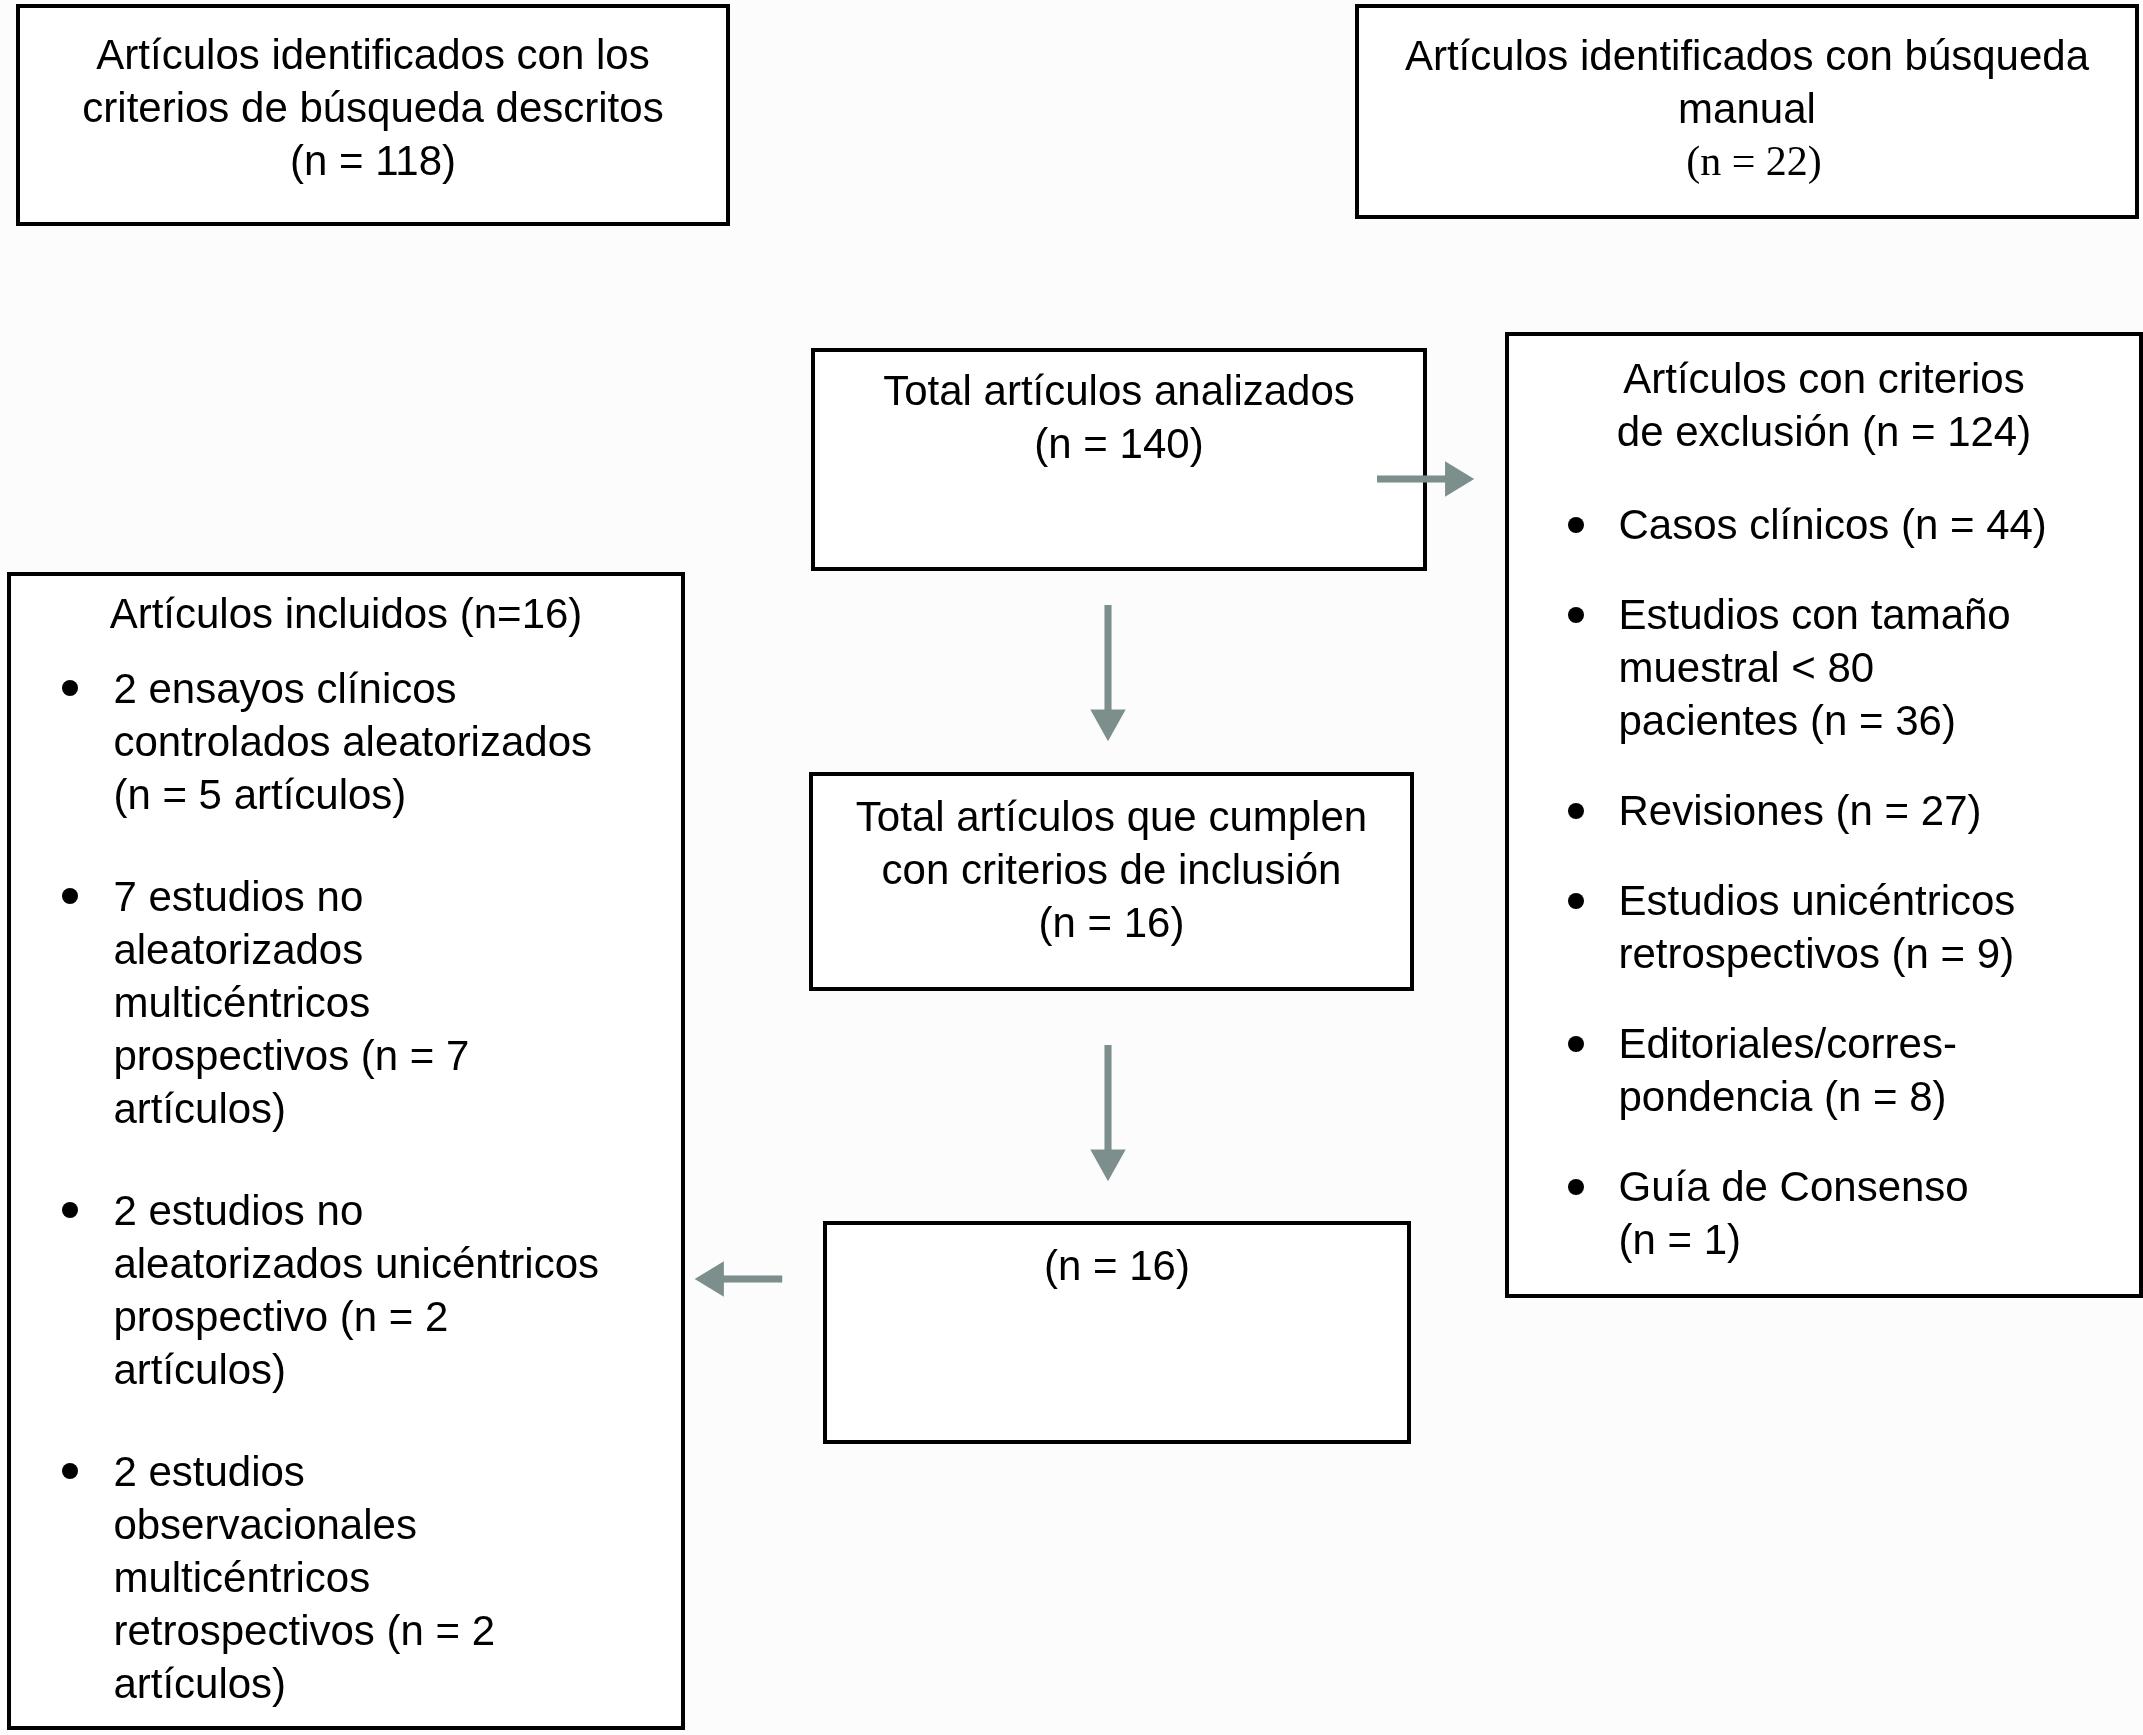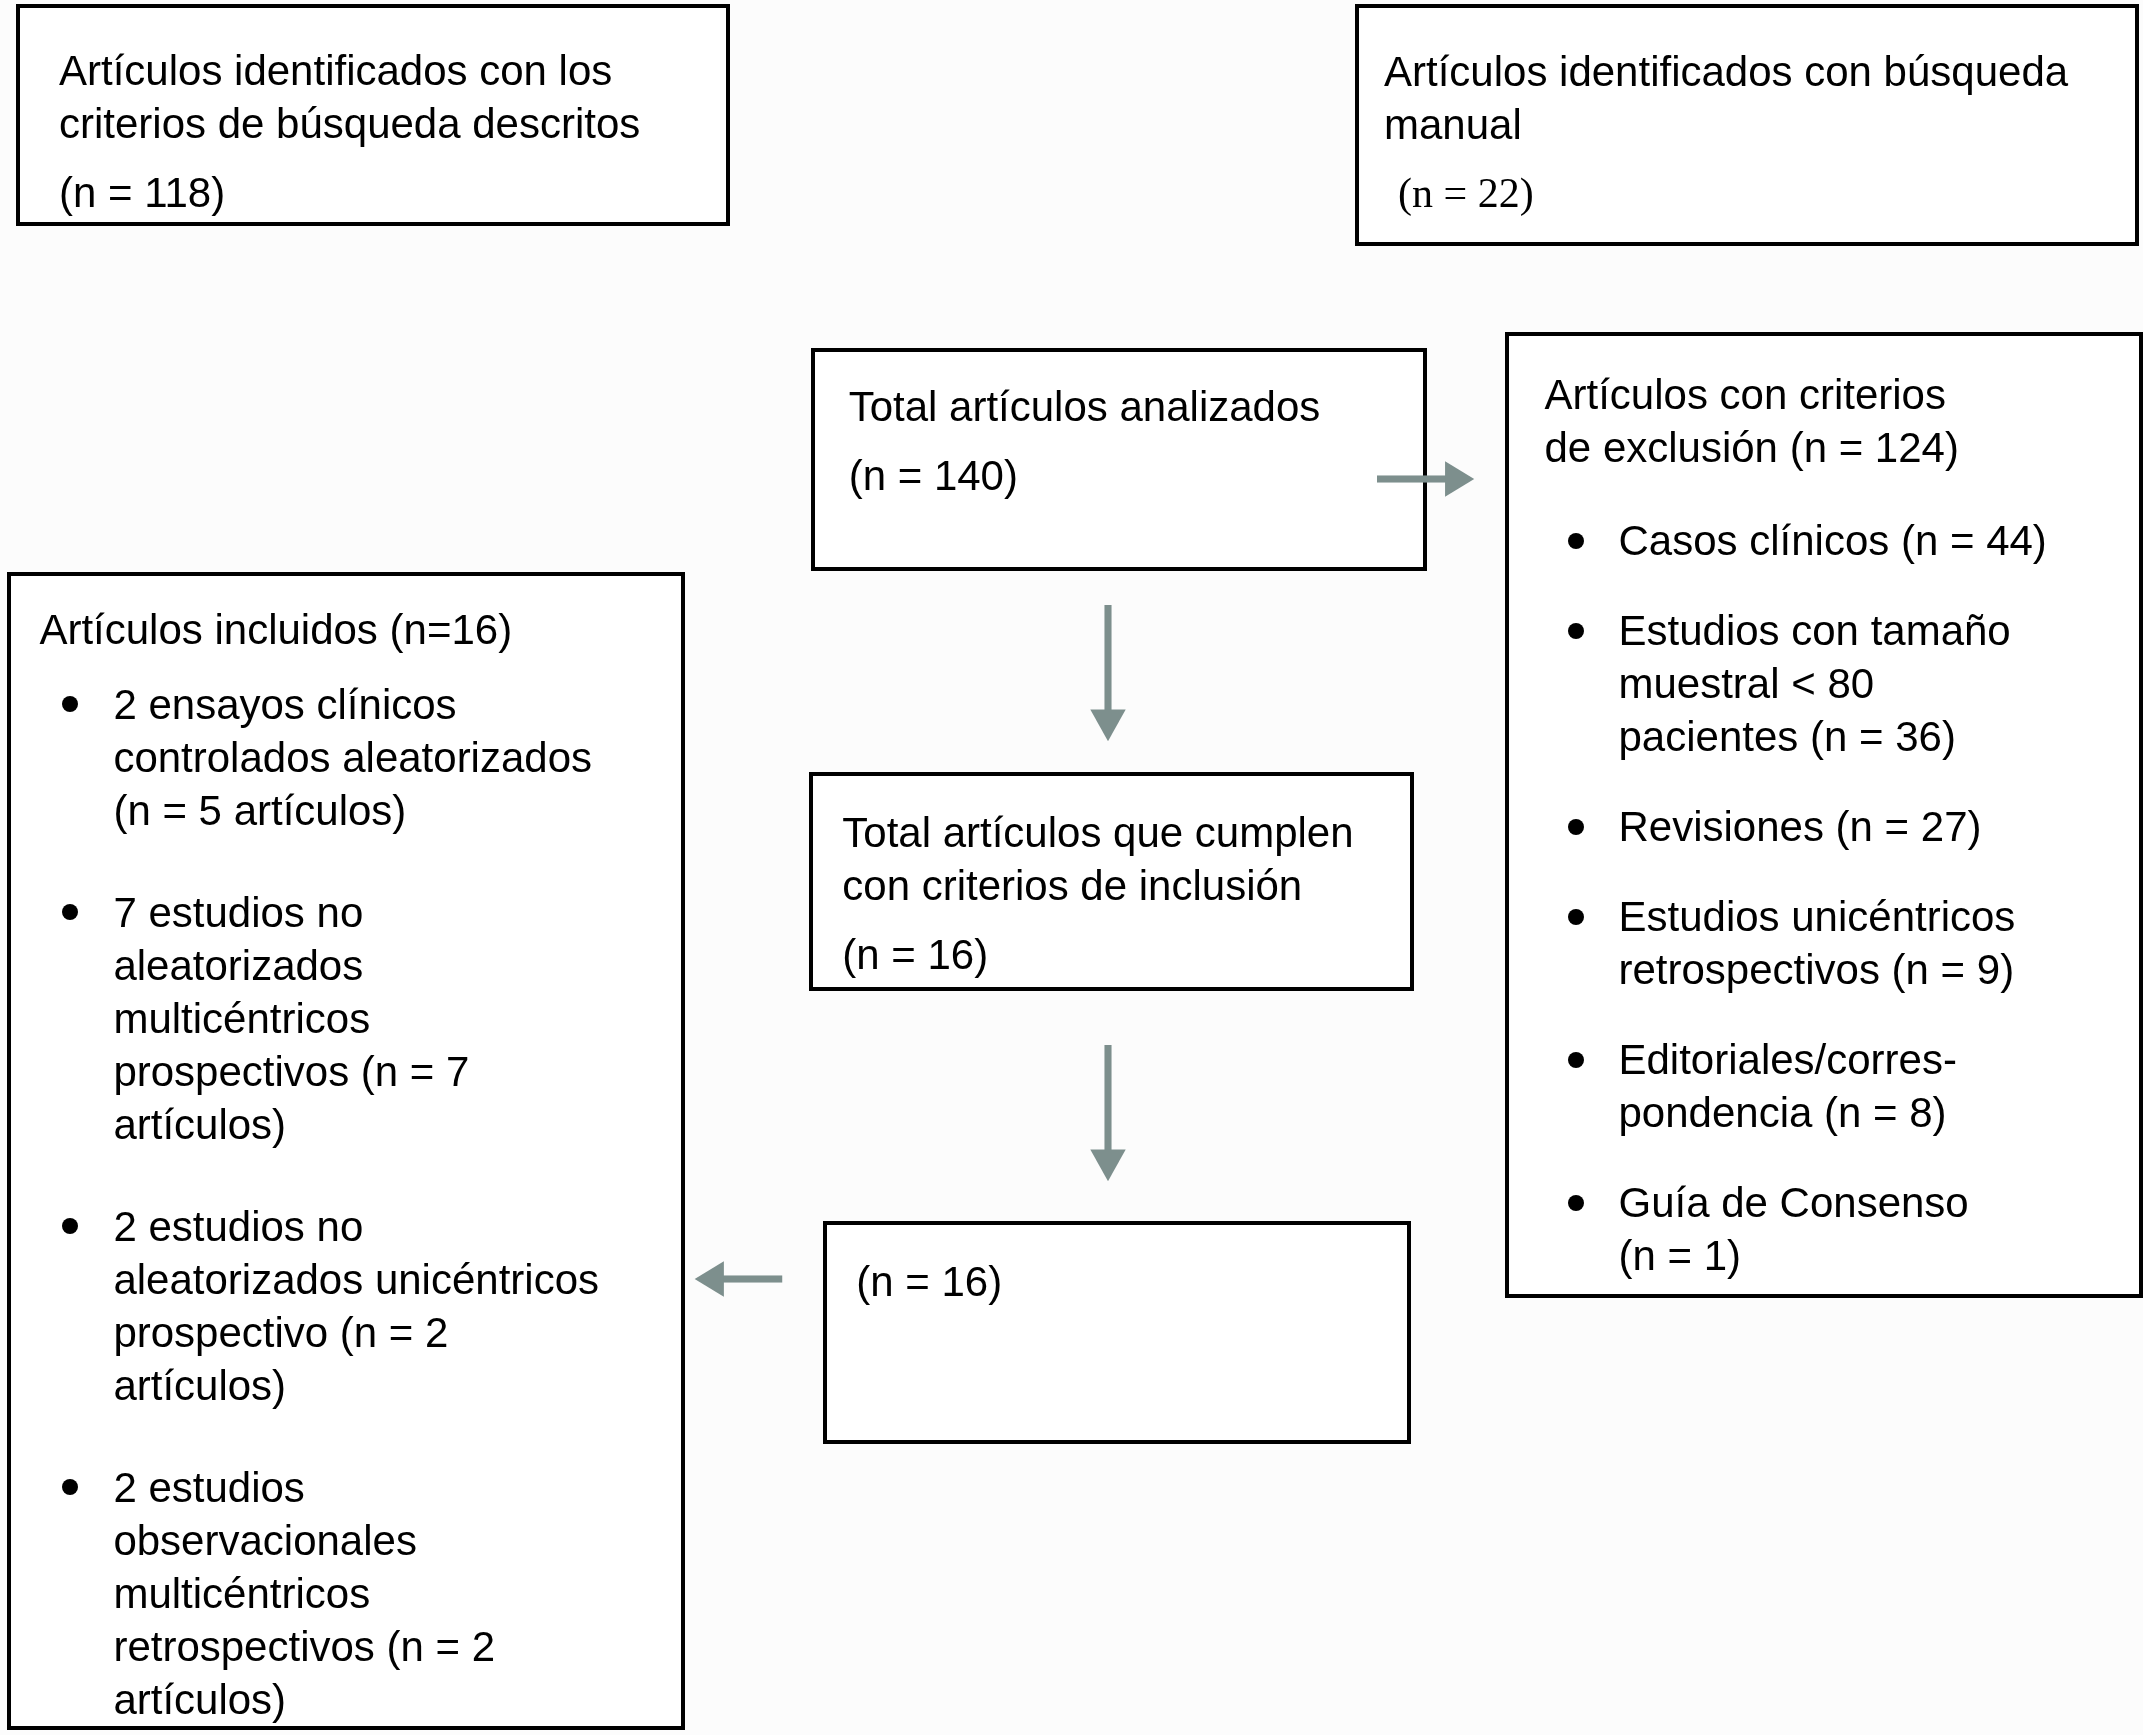--- a/index.html
+++ b/index.html
@@ -16,26 +16,26 @@
   .box{
     position:absolute;
     background:#FFFFFF;
     border:4.4px solid #000000;
     box-sizing:border-box;
     color:#000000;
     font-size:42px;
     line-height:53px;
     font-weight:400;
   }
-  .box p{margin:16px;}
+  .box p{margin:0;text-align:center;}
   .box-text,.box-title,.li-text{white-space:pre-line;}
   .count{margin-top:32px;}
 
   #box-search   {left:16px;   top:4.4px;    width:714px; height:222px; padding:19.5px 23px;}
-  #box-manual   {left:1355px; top:4.4px;    width:784px; height:242px; padding:21px 9px;}
+  #box-manual   {left:1355px; top:4.4px;    width:784px; height:215px; padding:21px 9px;}
   #box-manual .count{padding-left:14px;font-family:Liberation Serif, serif;}
   #box-analyzed {left:811px;  top:348px;  width:616px; height:223px; padding:12.4px 17.7px;}
   #box-exclusion{left:1505px; top:332px;  width:638px; height:966px;padding:16px 19.5px;}
   #box-inclusion{left:809px;  top:772px;  width:605px; height:219px; padding:14px 13.3px;}
   #box-included {left:823px;  top:1221px; width:588px; height:223px; padding:14px 13.3px;}
   #box-detail   {left:7px;    top:572px;  width:678px; height:1158px;padding:10.6px 12.4px;}
 
   .bullet-list{list-style:none;margin:40px 0 0 0;padding:0;}
   #box-detail .bullet-list{margin-top:22px;}
   .bullet-list li{

